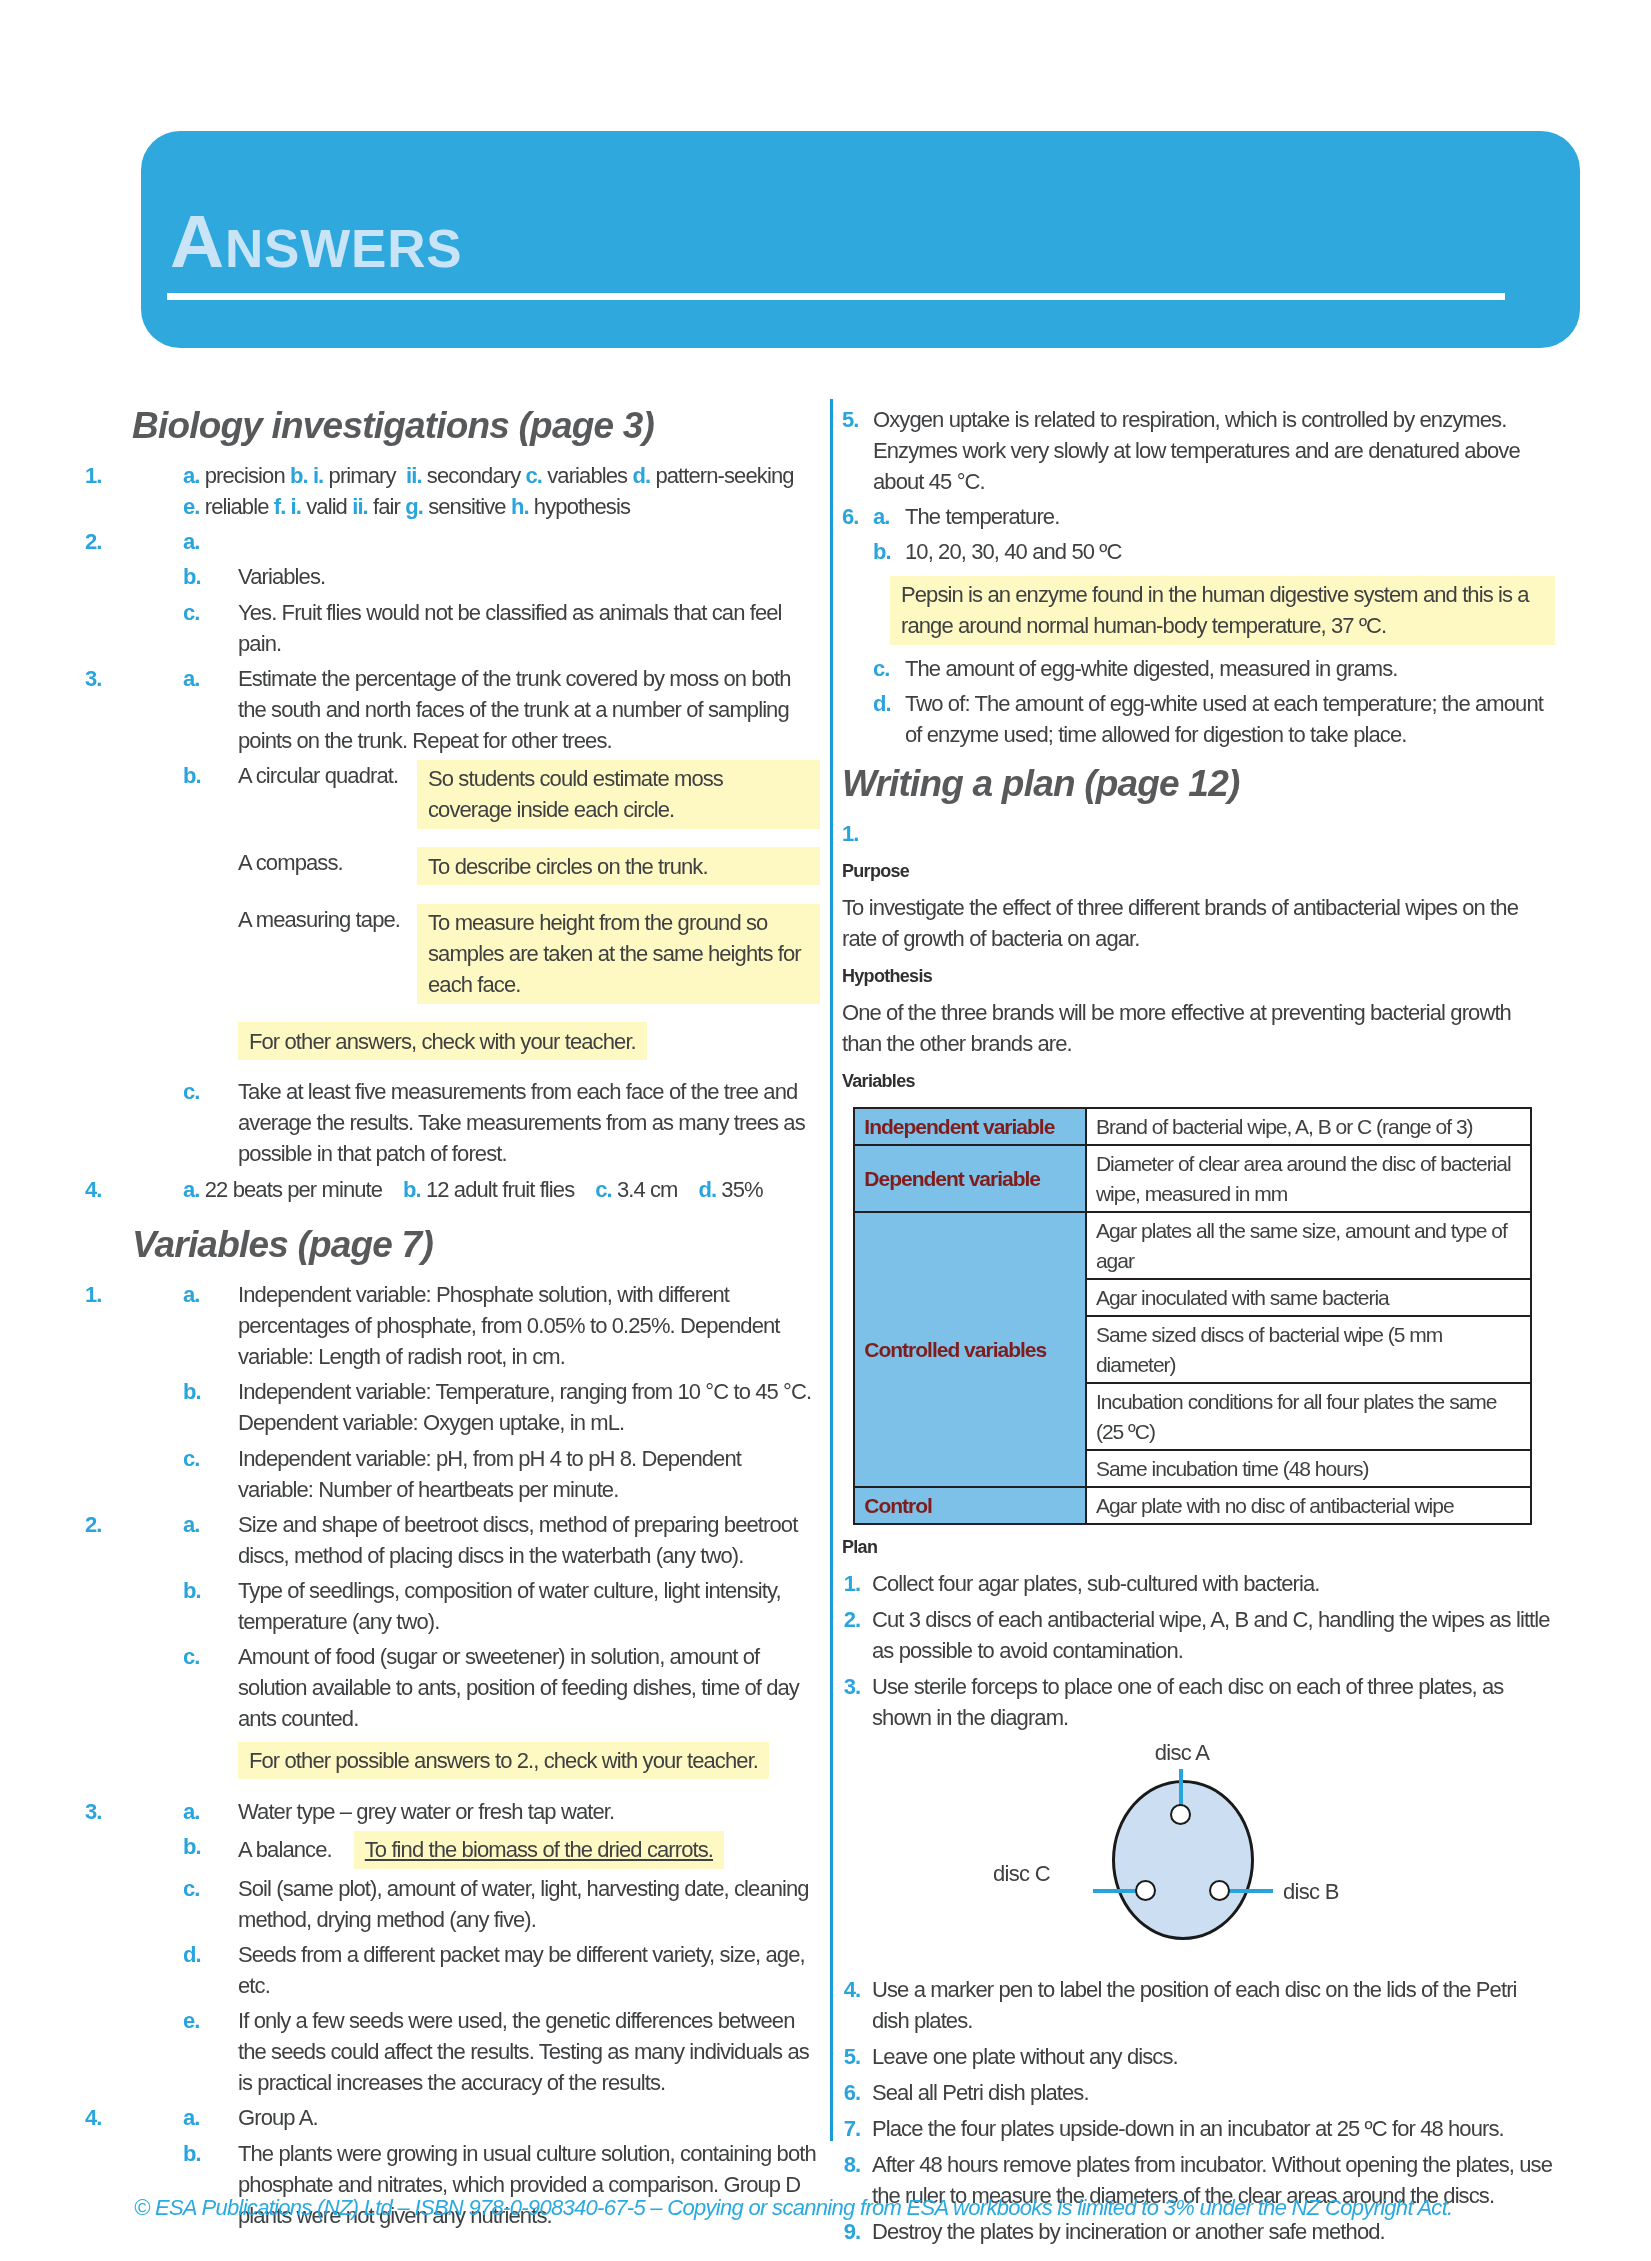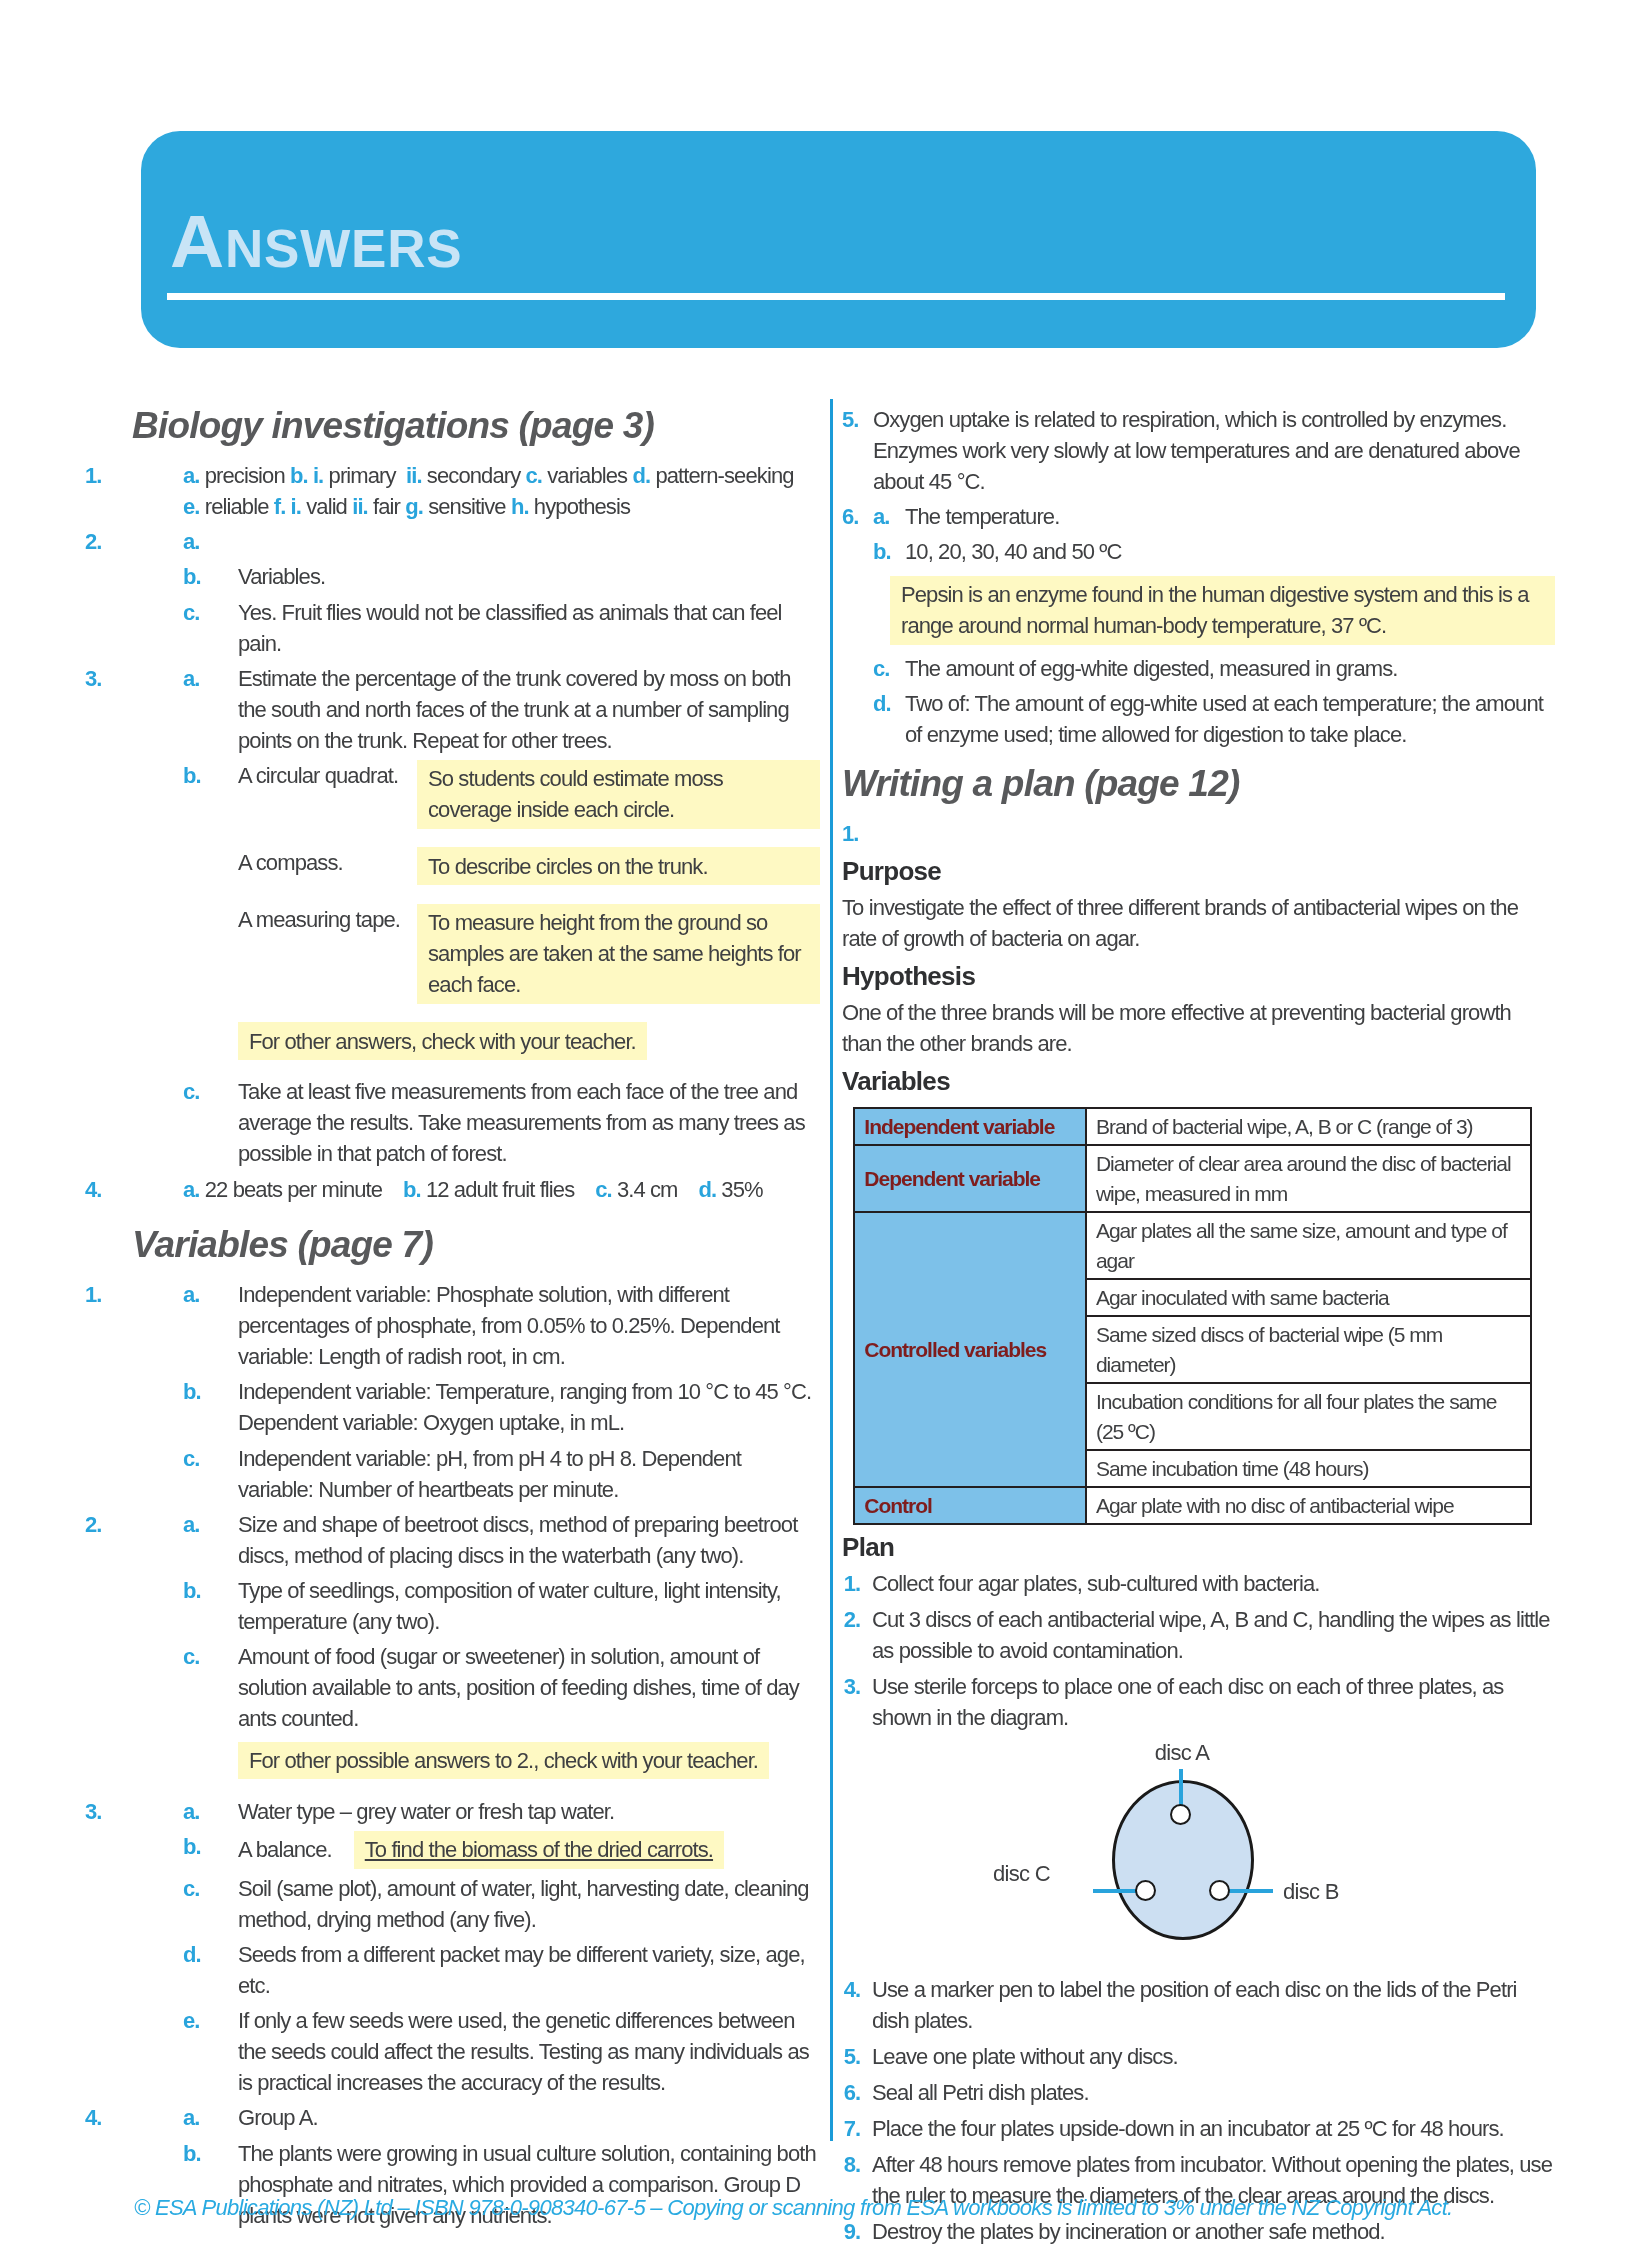--- a/index.html
+++ b/index.html
@@ -1,34 +1,34 @@
 <!DOCTYPE html>
 <html style="font-size:13.6px"><head>
 <meta charset="utf-8">
 <style>
   html,body{margin:0;padding:0;background:#e8e8e8;}
   .page{position:relative;width:1652px;height:2261px;background:#ffffff;overflow:hidden;
         font-family:"Liberation Sans", sans-serif;color:#3f4042;
         font-size:22px;line-height:31px;letter-spacing:-0.9px;}
   
   .banner{position:absolute;left:141px;top:131px;width:1395px;height:217px;
-          background:#2ea8dd;border-radius:39px;}
+          background:#2ea8dd;border-radius:39px;padding-left:44px;}
   .banner-title{position:absolute;left:29px;top:73px;font-variant:small-caps;
           font-weight:bold;font-size:75px;line-height:1;color:#c8e4f6;letter-spacing:0.8px;}
   .banner-rule{position:absolute;left:26px;bottom:48px;width:1338px;height:6.8px;background:#ffffff;}
   
   .divider{position:absolute;left:830px;top:399px;width:2.5px;height:1742px;background:#1b9bd8;}
   .col-left{position:absolute;left:85px;top:404px;width:735px;}
   .col-right{position:absolute;left:842px;top:404px;width:711px;}
   
   .sec-h{font-size:37px;line-height:44px;font-weight:bold;font-style:italic;color:#58595b;
          letter-spacing:-0.8px;margin:18.7px 0 12px 47px;}
   .sec-h.first{margin-top:0;}
   .sec-h.rcol{margin-left:0;margin-top:12px;}
-  .sub-h{font-size:26px;font-weight:bold;color:#2f3032;letter-spacing:-0.7px;margin:6.8px 0 5.1px 0;}
+  .sub-h{font-size:18px;font-weight:bold;color:#2f3032;letter-spacing:-0.7px;margin:6.8px 0 5.1px 0;}
   
   .row{display:grid;grid-template-columns:98px 55px 1fr;align-items:start;margin-bottom:4.2px;}
   .rrow{display:grid;grid-template-columns:31px 32px 1fr;align-items:start;margin-bottom:4.2px;}
   .num,.let{font-weight:bold;color:#29a4dc;}
   .txt{white-space:pre-wrap;}
   .span2{grid-column:2/4;}
   .span3{grid-column:3/4;}
   .seg-b{font-weight:bold;color:#29a4dc;}
   .seg-i{font-style:italic;}
   

